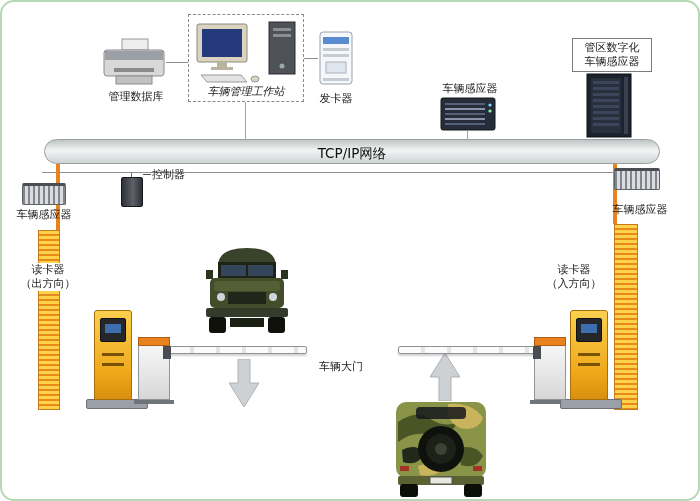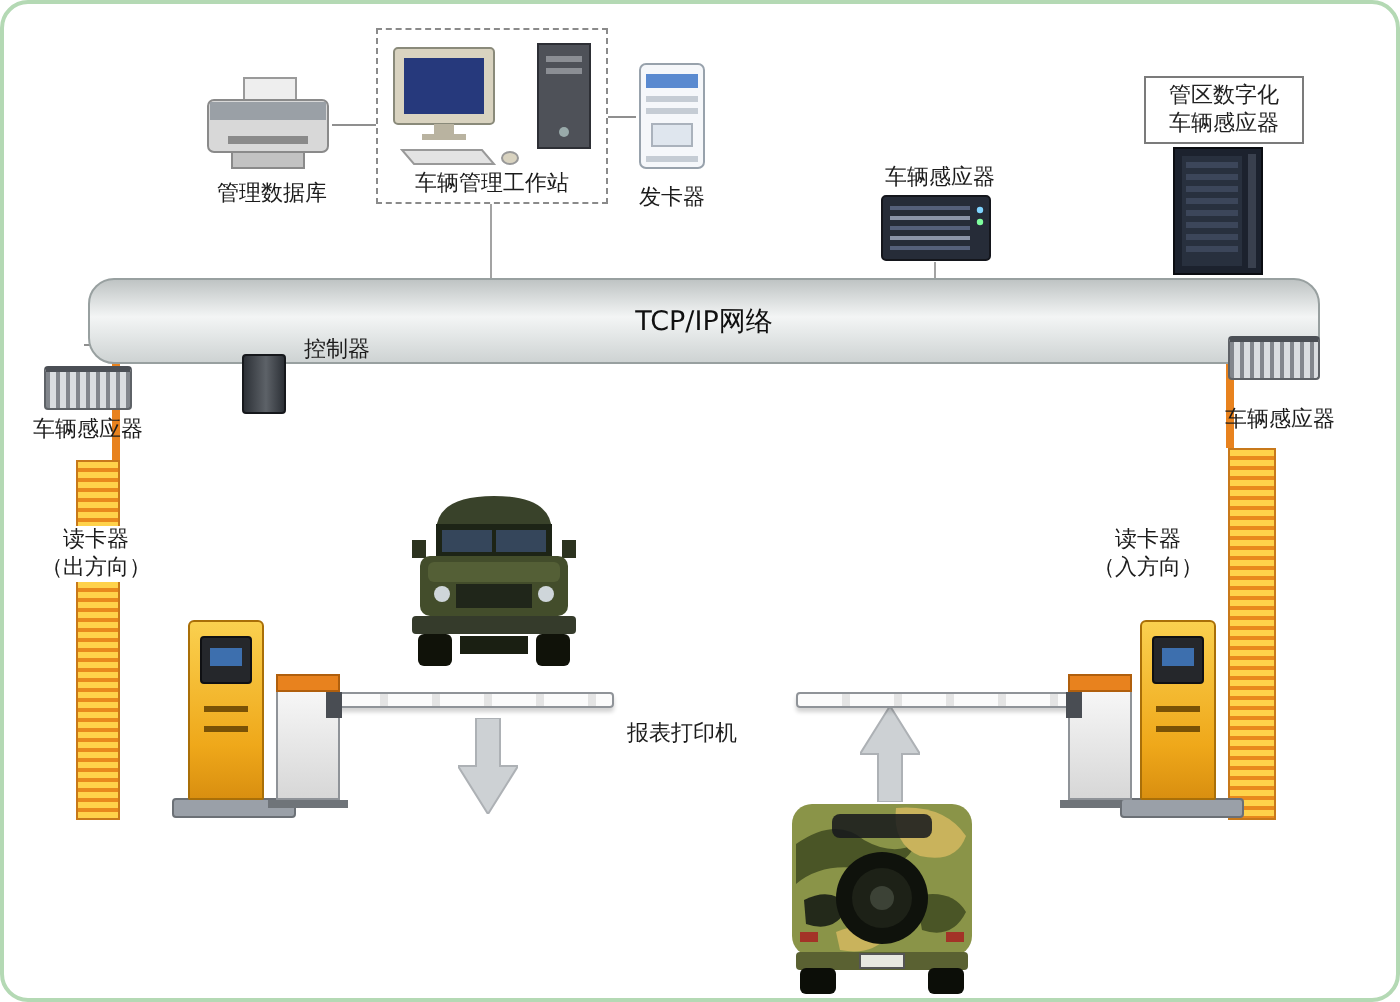--- a/index.html
+++ b/index.html
@@ -6,26 +6,26 @@
   html,body { background:#fff; }
   body { font-family:"DejaVu Sans","Liberation Sans",sans-serif; color:#222; }
   .stage { position:relative; width:700px; height:501px; background:#fff;
            border:2px solid #b4d9b4; border-radius:14px; overflow:hidden; }
   .abs { position:absolute; }
   .lbl { position:absolute; font-size:11px; color:#1c1c1c; text-align:center;
          line-height:14px; white-space:nowrap; z-index:6; }
   .hline { position:absolute; background:#8f8f8f; height:1px; z-index:1; }
   .vline { position:absolute; background:#a3a3a3; width:1px; z-index:1; }
   .oline { position:absolute; background:#e8821e; z-index:1; }
-  .netbar { position:absolute; left:42px; top:137px; width:616px; height:43px;
+  .netbar { position:absolute; left:42px; top:137px; width:616px; height:25px;
             border:1px solid #98a0a0; border-radius:13px; z-index:3;
             background:linear-gradient(180deg,#bfc4c4 0%,#f3f5f5 45%,#ced3d3 100%);
-            display:flex; align-items:center; justify-content:center;
+            display:flex; align-items:flex-end; justify-content:center;
             font-size:13.5px; color:#101010; }
-  .dashedbox { position:absolute; border:1px dashed #8a8a8a; background:#fff; z-index:2; }
+  .dashedbox { position:absolute; border:1px dashed #8a8a8a; background:#fff; z-index:2;font-style:italic; }
   .labelbox { position:absolute; border:1px solid #7b7b7b; background:#fff;
               display:flex; flex-direction:column; align-items:center; justify-content:center;
               font-size:11px; line-height:14px; z-index:4; }
   .fence { position:absolute; background:repeating-linear-gradient(180deg,#ffd24a 0 3px,#e8891c 3px 5px);
            border:1px solid #c8791a; z-index:2; }
   .sensor { position:absolute; background:repeating-linear-gradient(90deg,#82868c 0 2px,#dadde0 2px 5px);
             border:1px solid #5e6267; border-top:3px solid #4b4f55; border-radius:2px; z-index:4; }
   .ctrl { position:absolute; left:119px; top:175px; width:22px; height:30px;
           background:linear-gradient(90deg,#2d3137,#5d6268 55%,#2d3137);
           border:1px solid #16181c; border-radius:2px; z-index:4; }
@@ -204,21 +204,21 @@
     <rect x="6" y="72" width="82" height="9" rx="2" fill="#353b2b"></rect>
     <rect x="9" y="81" width="17" height="16" rx="3" fill="#101209"></rect>
     <rect x="68" y="81" width="17" height="16" rx="3" fill="#101209"></rect>
     <rect x="30" y="82" width="34" height="9" fill="#1a1f12"></rect>
   </svg>
 
   <svg class="abs" style="left:227px;top:357px;z-index:2" width="30" height="48" viewBox="0 0 30 48">
     <polygon points="9,0 21,0 21,24 30,24 15,48 0,24 9,24" fill="#cdd1d4" stroke="#adb1b5"></polygon>
   </svg>
 
-  <div class="lbl" style="left:310px;top:358px;width:58px">报表打印机</div>
+  <div class="lbl" style="left:310px;top:358px;width:58px">车辆大门</div>
 
   <svg class="abs" style="left:428px;top:351px;z-index:2" width="30" height="48" viewBox="0 0 30 48">
     <polygon points="15,0 30,24 21,24 21,48 9,48 9,24 0,24" fill="#cdd1d4" stroke="#adb1b5"></polygon>
   </svg>
 
   <svg class="abs" style="left:386px;top:386px;z-index:5" width="106" height="110" viewBox="0 0 106 110">
     <rect x="8" y="14" width="90" height="76" rx="10" fill="#8a9448"></rect>
     <path d="M10 34 Q30 20 44 32 Q58 40 70 34 Q62 50 40 46 Q22 44 10 54 Z" fill="#4a5526"></path>
     <path d="M60 16 Q84 14 95 30 Q90 44 72 40 Q58 34 60 16 Z" fill="#c9b35c"></path>
     <path d="M14 62 Q28 55 36 65 Q30 79 15 74 Z" fill="#23291a"></path>

